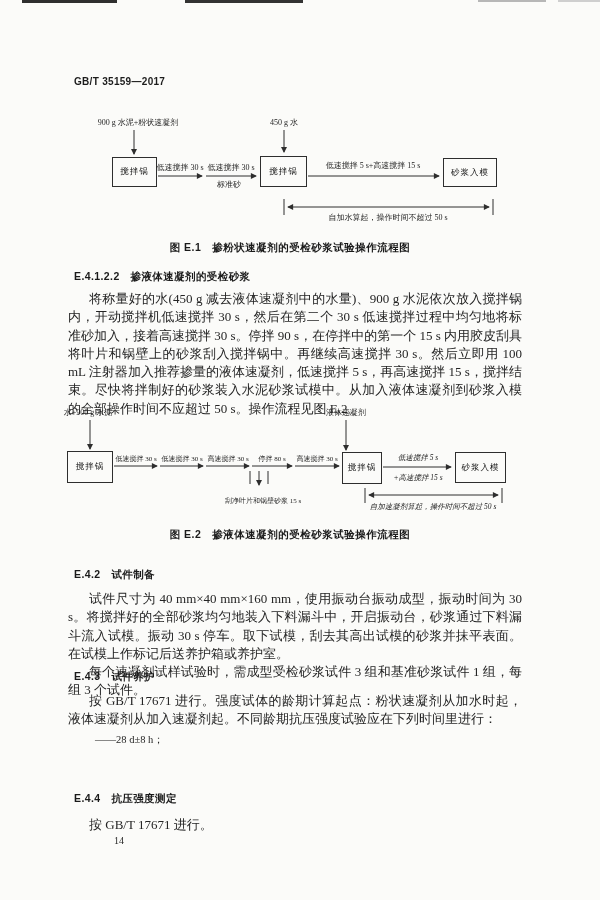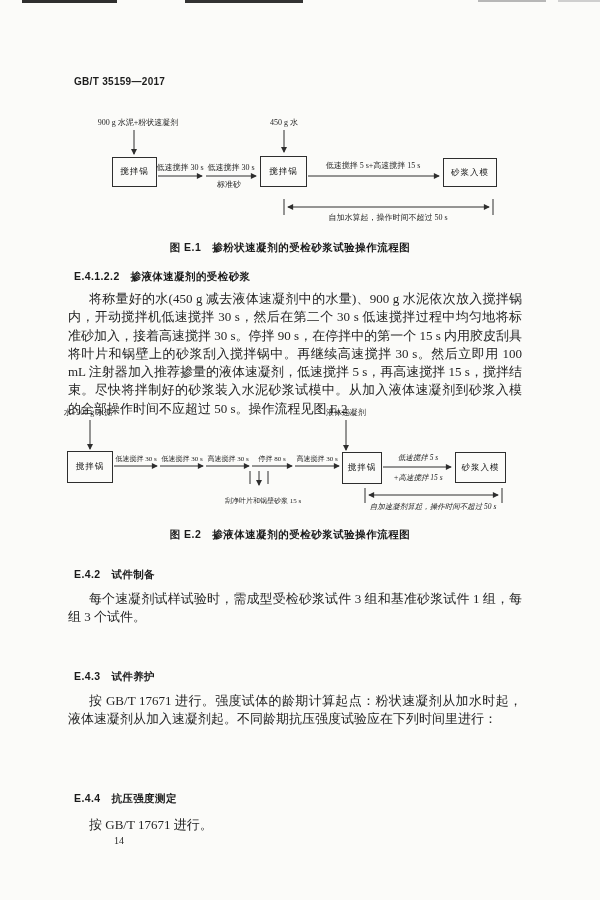--- a/index.html
+++ b/index.html
@@ -130,28 +130,30 @@
   <span class="lbl small" style="left:317px;top:51px;">高速搅拌 30 s</span>
   <span class="lbl mid" style="left:418px;top:50px;">低速搅拌 5 s</span>
   <span class="lbl mid" style="left:418px;top:70px;">+高速搅拌 15 s</span>
   <span class="lbl small" style="left:263px;top:93px;">刮净叶片和锅壁砂浆 15 s</span>
   <span class="lbl mid" style="left:433px;top:99px;">自加速凝剂算起，操作时间不超过 50 s</span>
 </div>
 <div class="fig-caption" style="top:528px;">图 E.2　掺液体速凝剂的受检砂浆试验操作流程图</div>
 
 <div class="sec-heading" style="top:568px;">E.4.2　试件制备</div>
 <div class="body-text" style="top:590px;">
+  <p>试件尺寸为 40 mm×40 mm×160 mm，使用振动台振动成型，振动时间为 30 s。将搅拌好的全部砂浆均匀地装入下料漏斗中，开启振动台，砂浆通过下料漏斗流入试模。振动 30 s 停车。取下试模，刮去其高出试模的砂浆并抹平表面。在试模上作标记后送养护箱或养护室。</p>
   <p>每个速凝剂试样试验时，需成型受检砂浆试件 3 组和基准砂浆试件 1 组，每组 3 个试件。</p>
 </div>
 
 <div class="sec-heading" style="top:670px;">E.4.3　试件养护</div>
 <div class="body-text" style="top:692px;">
   <p>按 GB/T 17671 进行。强度试体的龄期计算起点：粉状速凝剂从加水时起，液体速凝剂从加入速凝剂起。不同龄期抗压强度试验应在下列时间里进行：</p>
 </div>
 <div class="dash-list" style="top:731px;">
+  <div>——28 d±8 h；</div>
 </div>
 
 <div class="sec-heading" style="top:792px;">E.4.4　抗压强度测定</div>
 <div class="body-text" style="top:816px;">
   <p>按 GB/T 17671 进行。</p>
 </div>
 
 <div class="page-number">14</div>
 
 </body></html>

